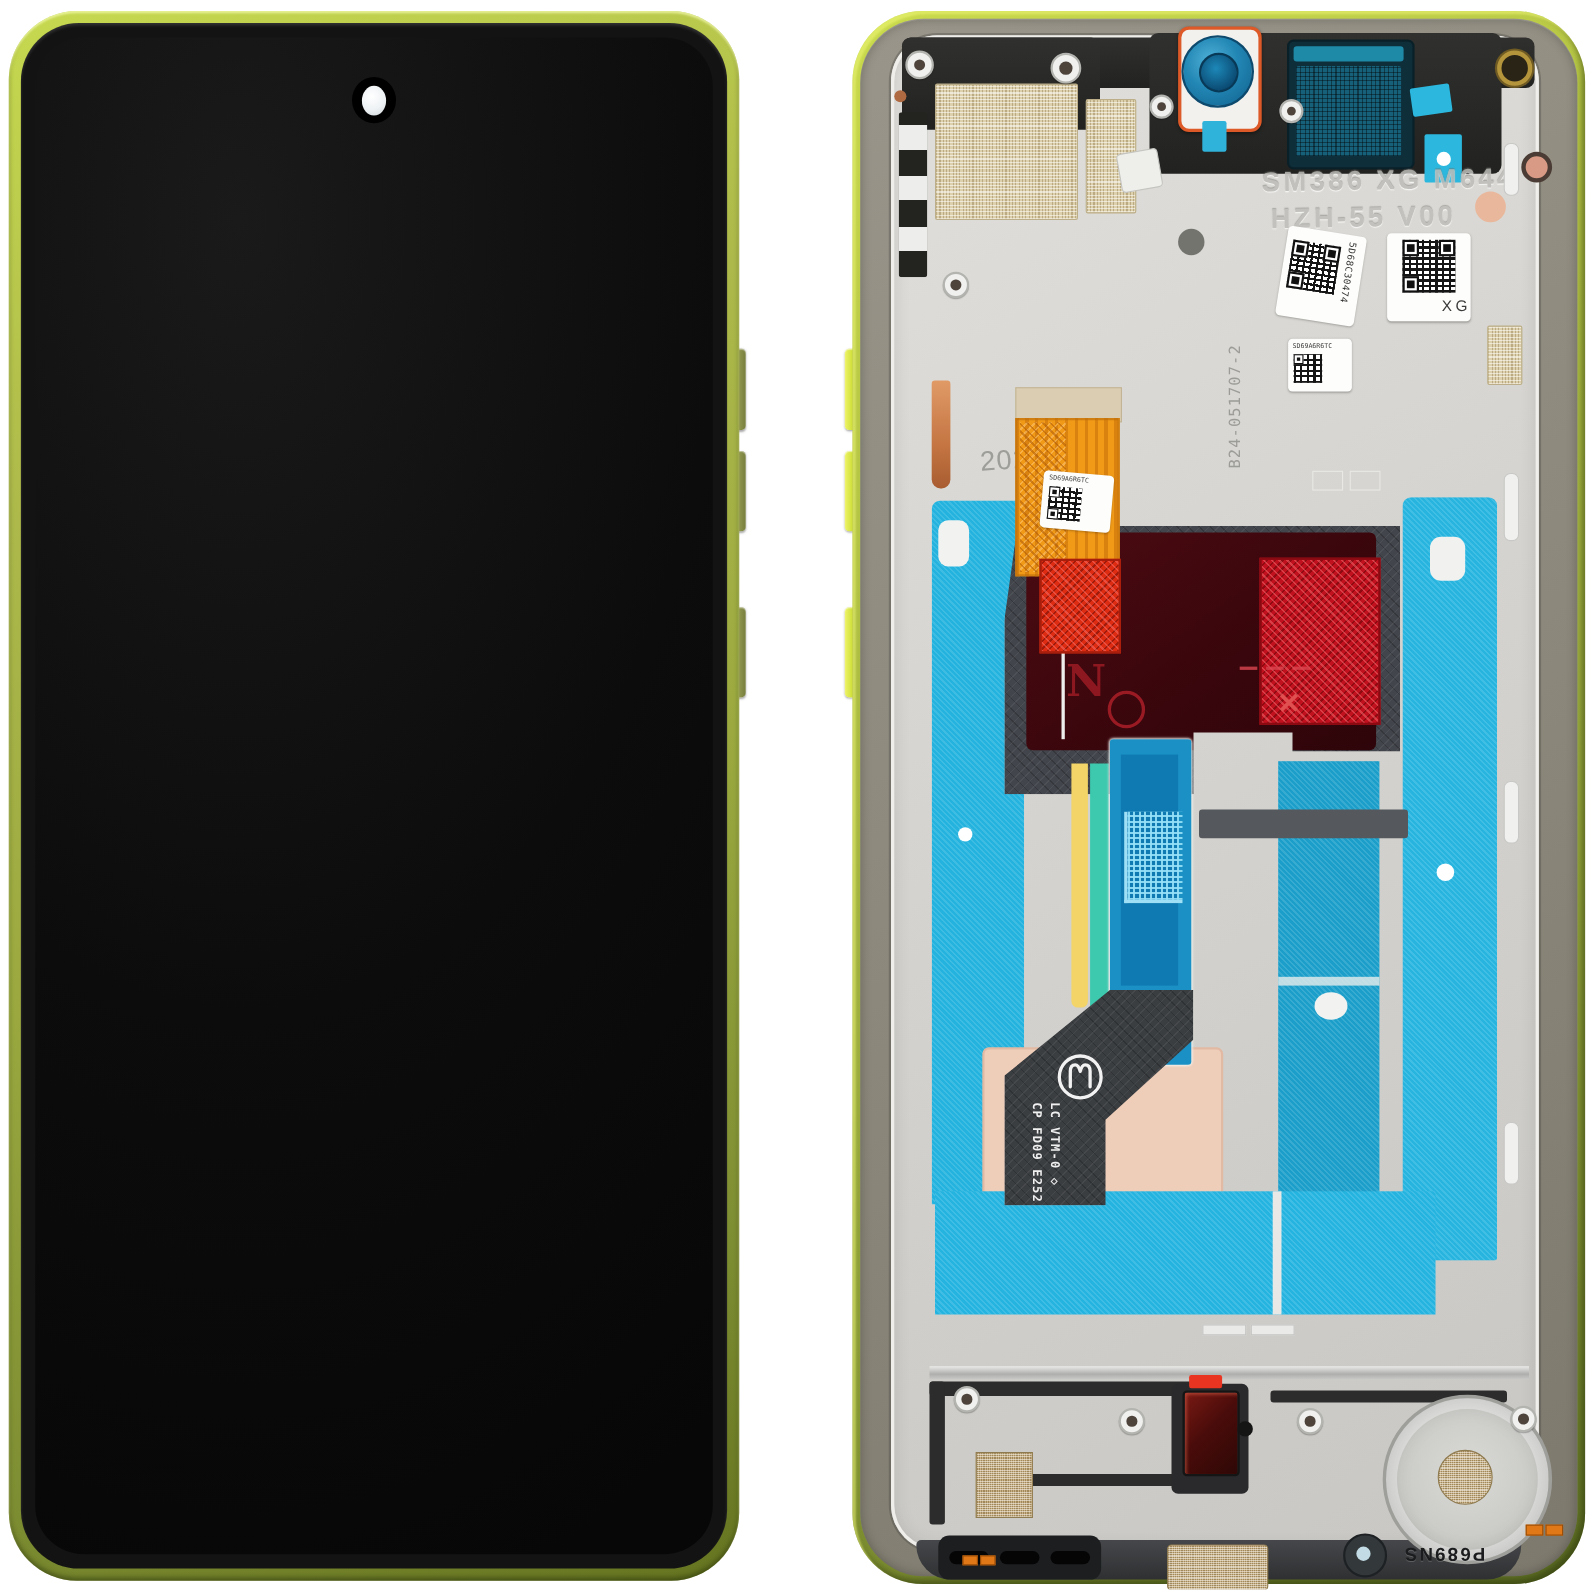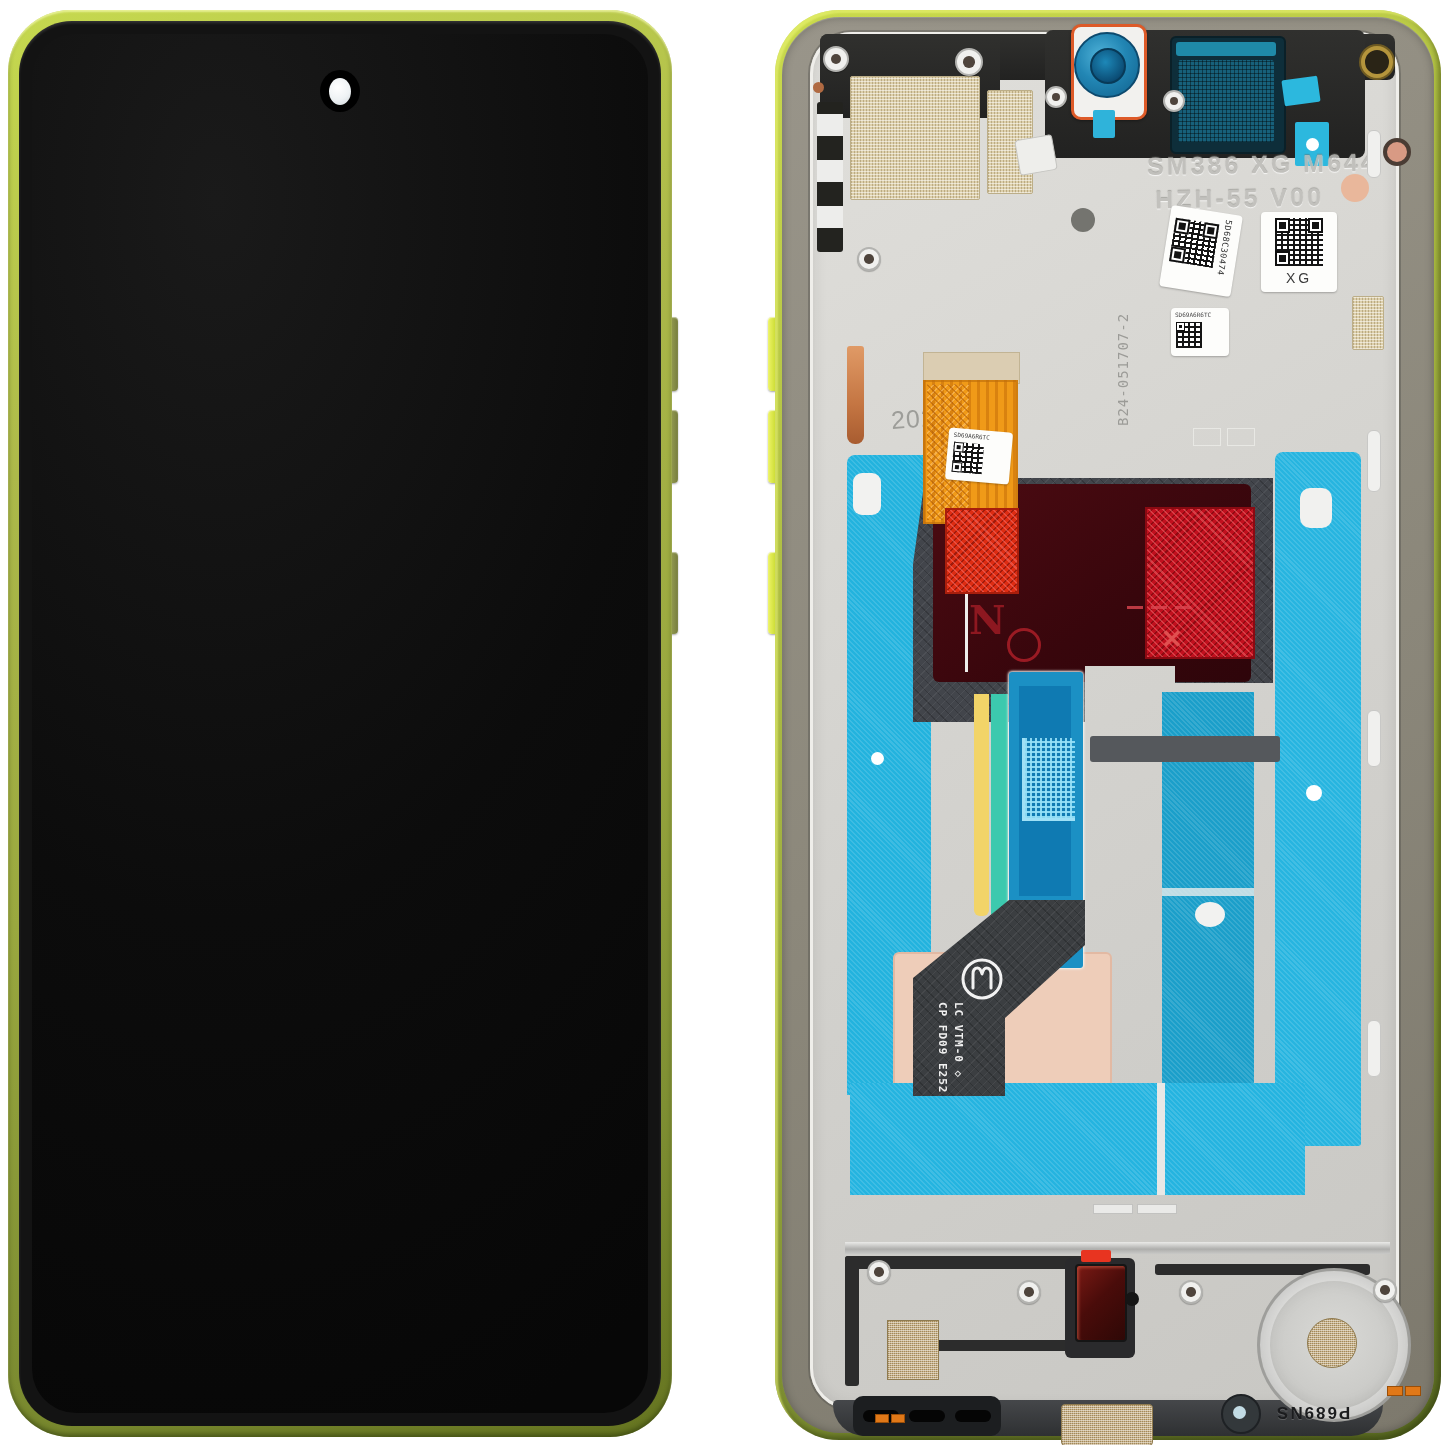--- a/index.html
+++ b/index.html
@@ -143,21 +143,21 @@
           <div class="f" style="left:0;bottom:0;"></div>
       </div>
       <span style="position:absolute;left:64px;top:6px;transform:rotate(90deg);transform-origin:0 0;font:8.5px 'DejaVu Sans Mono',monospace;color:#333;letter-spacing:.5px;">5D68C30474</span>
     </div>
     <div class="label" style="left:486px;top:202px;width:76px;height:80px;">
       <div class="qr" style="left:14px;top:6px;width:48px;height:48px;">
         <div class="f" style="left:0;top:0;"></div>
           <div class="f" style="right:0;top:0;"></div>
           <div class="f" style="left:0;bottom:0;"></div>
       </div>
-      <span style="position:absolute;left:0;right:0;top:58px;text-align:center;font-size:14px;color:#3c3c3c;letter-spacing:3px;">XG</span>
+      <span style="position:absolute;left:0;right:0;top:58px;text-align:right;font-size:14px;color:#3c3c3c;letter-spacing:3px;">XG</span>
     </div>
     <div class="label" style="left:396px;top:298px;width:58px;height:48px;">
       <span style="position:absolute;left:4px;top:3px;font:6px 'DejaVu Sans Mono',monospace;color:#444;">SD69A6R6TC</span>
       <div class="qr" style="left:5px;top:14px;width:26px;height:26px;">
         <div class="f" style="left:0;top:0;width:7px;height:7px;border-width:1.5px;"></div>
       </div>
     </div>
 
     <span class="vtext" style="left:340px;top:416px;font-size:14px;letter-spacing:1px;color:rgba(140,140,136,.8);">B24-051707-2</span>
     <span class="abs" style="left:116px;top:394px;font-size:25px;color:#9d9d99;transform:rotate(-4deg);letter-spacing:1px;">2025</span>

